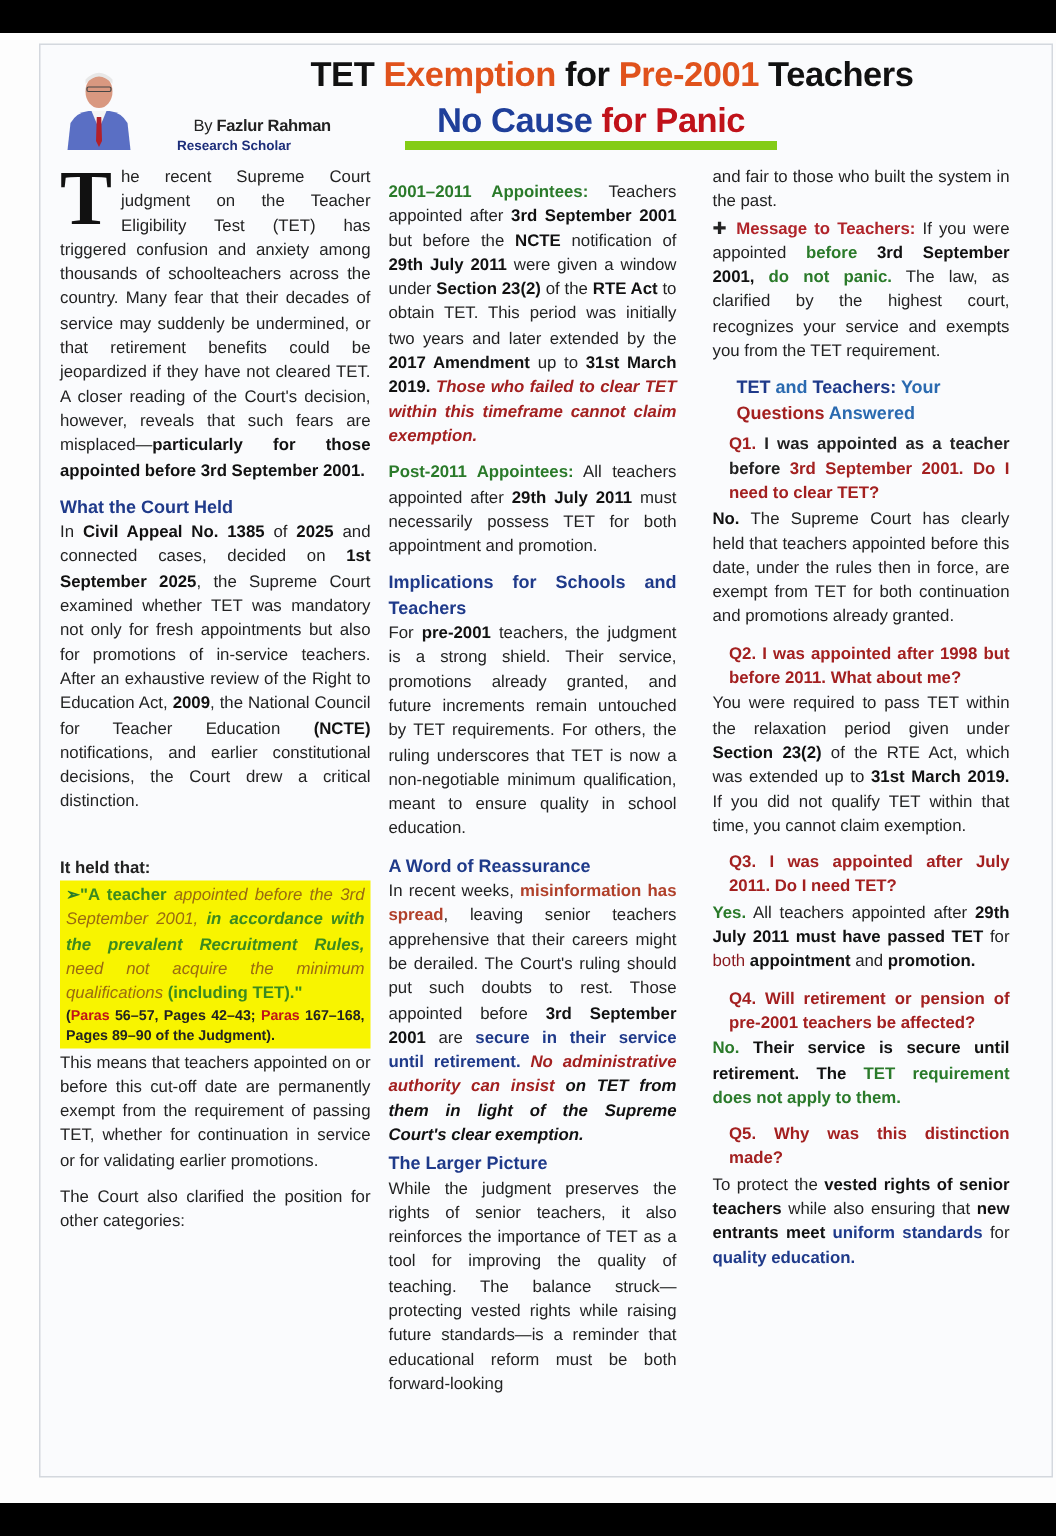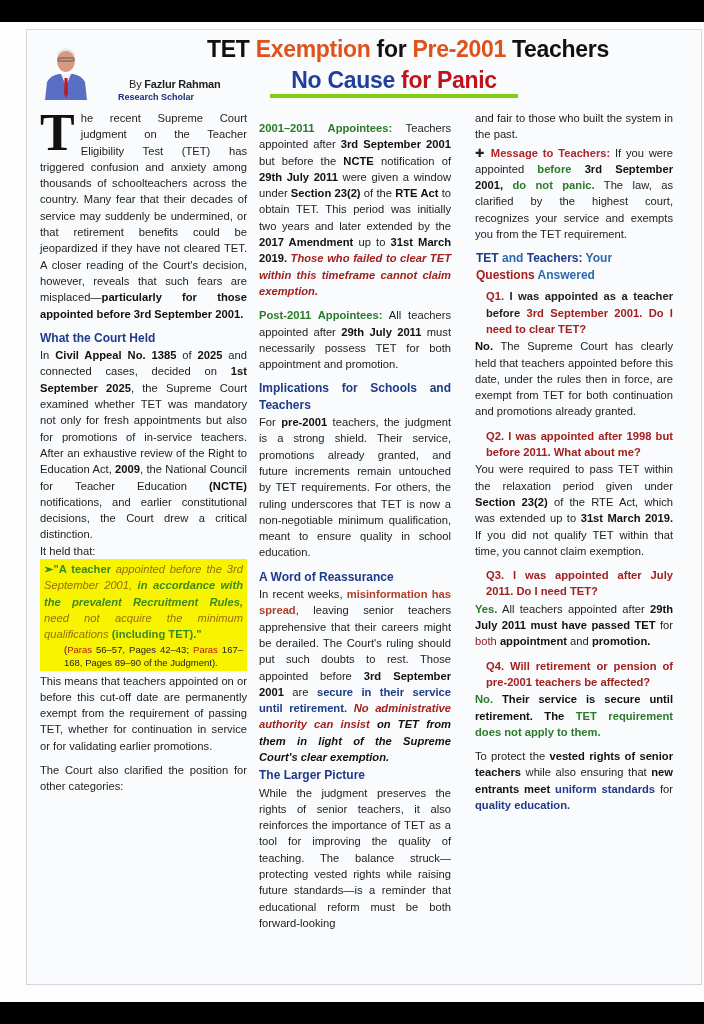--- a/index.html
+++ b/index.html
@@ -5,40 +5,40 @@
   html,body{margin:0;padding:0;}
   body{width:704px;height:1024px;background:#000;position:relative;overflow:hidden;font-family:"Liberation Sans",sans-serif;}
   .page{position:absolute;left:0;top:22px;width:704px;height:980px;background:#fdfdfd;}
   .frame{position:absolute;left:26px;top:7px;width:676px;height:956px;border:1px solid #d4d8de;background:#fafbfd;box-sizing:border-box;overflow:hidden;}
   .photo{position:absolute;left:16px;top:12px;width:46px;height:58px;}
   .byline{position:absolute;left:74px;top:48px;font-size:11px;color:#222;font-weight:bold;letter-spacing:-0.2px;}
   .byline .by{font-weight:normal;padding-left:28px;}
   .role{position:absolute;left:91px;top:62px;font-size:9px;color:#1d2e7a;font-weight:bold;}
   .title1{position:absolute;left:126px;top:6px;width:510px;text-align:center;font-size:23px;font-weight:bold;color:#111;letter-spacing:-0.3px;white-space:nowrap;}
   .title1 .o{color:#e0521c;}
-  .title2{position:absolute;left:243px;top:36px;width:248px;text-align:center;font-size:23px;font-weight:bold;white-space:nowrap;letter-spacing:-0.3px;border-bottom:4px solid #84cc16;padding-bottom:0;line-height:28px;}
+  .title2{position:absolute;left:243px;top:36px;width:248px;text-align:center;font-size:23px;font-weight:bold;white-space:nowrap;letter-spacing:-0.3px;border-bottom:6px solid #84cc16;padding-bottom:0;line-height:28px;}
   .title2 .b{color:#1f3f9a;}
   .title2 .r{color:#c0121a;}
   .col{position:absolute;font-size:11.2px;line-height:16.3px;color:#222;text-align:justify;}
   .c1{left:13px;top:80px;width:207px;}
   .c2{left:232px;top:80px;width:192px;margin-top:10px;}
   .c3{left:448px;top:80px;width:198px;}
   .col p{margin:0 0 8px 0;}
   .col b{color:#111;}
   .h-blue{color:#1f3a8a;font-weight:bold;font-size:12px;margin:4px 0 1px 0;}
   .h-red{color:#8b1a1f;font-weight:bold;font-size:12px;margin:6px 0 1px 0;}
   .green{color:#2a7a2a;font-weight:bold;}
   .redit{color:#a32020;font-weight:bold;font-style:italic;}
   .red{color:#b0242a;}
   .blue{color:#1f3a8a;font-weight:bold;}
   .dropcap{float:left;font-size:52px;line-height:42px;font-weight:bold;margin:2px 6px 0 0;color:#111;font-family:"Liberation Serif",serif;}
   .quote{background:#f8f400;padding:2px 4px 2px 4px;margin:0 0 2px 0;}
   .quote .q{color:#3b8a1f;font-style:italic;font-weight:bold;}
   .quote .qo{color:#9a6b10;font-style:italic;}
-  .quote .ref{font-size:9.5px;line-height:13px;color:#222;font-weight:normal;margin-left:20px;}
+  .quote .ref{font-size:9.5px;line-height:13px;color:#222;font-weight:bold;}
   .quote .ref .rr{color:#c0121a;}
   .arrow{color:#2a7a2a;font-weight:bold;}
   .qq{color:#a32020;font-weight:bold;margin:8px 0 1px 11px;}
   .qq b{color:#222;}
 </style>
 </head>
 <body>
 
 <div class="page">
  <div class="frame">
@@ -57,21 +57,21 @@
   <div class="title2"><span class="b">No Cause</span><span class="r"> for Panic</span></div>
 
   <div class="byline"><span class="by">By </span><span>Fazlur Rahman</span></div>
   <div class="role">Research Scholar</div>
 
   <div class="col c1">
     <p><span class="dropcap">T</span><span>he recent Supreme Court judgment on the Teacher Eligibility Test (TET) has triggered confusion and anxiety among thousands of schoolteachers across the country. Many fear that their decades of service may suddenly be undermined, or that retirement benefits could be jeopardized if they have not cleared TET. A closer reading of the Court's decision, however, reveals that such fears are misplaced—</span><b>particularly for those appointed before 3rd September 2001.</b></p>
 
     <div class="h-blue">What the Court Held</div>
     <p style="margin-bottom:0"><span>In </span><b>Civil Appeal No. 1385</b><span> of </span><b>2025</b><span> and connected cases, decided on </span><b>1st September 2025</b><span>, the Supreme Court examined whether TET was mandatory not only for fresh appointments but also for promotions of in-service teachers. After an exhaustive review of the Right to Education Act, </span><b>2009</b><span>, the National Council for Teacher Education </span><b>(NCTE)</b><span> notifications, and earlier constitutional decisions, the Court drew a critical distinction.</span></p>
-    <div style="font-weight:normal;">It held that:</div>
+    <div style="font-weight:bold;margin-top:28px;">It held that:</div>
 
     <div class="quote">
       <span class="arrow">➢</span><span class="q" style="font-style:normal">"A teacher</span><span class="qo"> appointed before the 3rd September 2001,</span><span class="q"> in accordance with the prevalent Recruitment Rules,</span><span class="qo"> need not acquire the minimum qualifications</span><span class="q" style="font-style:normal"> (including TET)."</span>
       <div class="ref"><span>(</span><span class="rr">Paras</span><span> 56–57, Pages 42–43; </span><span class="rr">Paras</span><span> 167–168, Pages 89–90 of the Judgment).</span></div>
     </div>
 
     <p>This means that teachers appointed on or before this cut-off date are permanently exempt from the requirement of passing TET, whether for continuation in service or for validating earlier promotions.</p>
     <p>The Court also clarified the position for other categories:</p>
   </div>
 
@@ -87,31 +87,32 @@
     <p style="margin-bottom:2px"><span>In recent weeks, </span><span class="red" style="font-weight:bold;color:#b0402a">misinformation has spread</span><span>, leaving senior teachers apprehensive that their careers might be derailed. The Court's ruling should put such doubts to rest. Those appointed before </span><b>3rd September 2001</b><span> are </span><span class="blue">secure in their service until retirement.</span><span class="redit"> No administrative authority can insist</span><b style="font-style:italic"> on TET from them in light of the Supreme Court's clear exemption.</b></p>
 
     <div class="h-blue" style="margin-top:0">The Larger Picture</div>
     <p>While the judgment preserves the rights of senior teachers, it also reinforces the importance of TET as a tool for improving the quality of teaching. The balance struck—protecting vested rights while raising future standards—is a reminder that educational reform must be both forward-looking</p>
   </div>
 
   <div class="col c3">
     <p style="margin-bottom:2px">and fair to those who built the system in the past.</p>
     <p><span>✚</span> <span style="color:#b0242a;font-weight:bold">Message to Teachers:</span><span> If you were appointed </span><span class="green">before</span><span> </span><b>3rd September 2001,</b><span class="green"> do not panic.</span><span> The law, as clarified by the highest court, recognizes your service and exempts you from the TET requirement.</span></p>
 
-    <div style="font-weight:bold;font-size:12px;line-height:17px;margin:4px 0 4px 1px;"><span style="color:#1f3a8a">TET</span><span style="color:#2a6ab0"> and </span><span style="color:#1f3a8a">Teachers: </span><span style="color:#2a6ab0">Your</span><br><span style="color:#a32020">Questions</span><span style="color:#2a6ab0"> Answered</span></div>
+    <div style="font-weight:bold;font-size:12px;line-height:17px;margin:4px 0 4px 16px;"><span style="color:#1f3a8a">TET</span><span style="color:#2a6ab0"> and </span><span style="color:#1f3a8a">Teachers: </span><span style="color:#2a6ab0">Your</span><br><span style="color:#a32020">Questions</span><span style="color:#2a6ab0"> Answered</span></div>
 
     <div class="qq" style="margin-top:0"><span>Q1. </span><b>I was appointed as a teacher before </b><span>3rd September 2001. Do I need to clear TET?</span></div>
     <p><b>No.</b><span> The Supreme Court has clearly held that teachers appointed before this date, under the rules then in force, are exempt from TET for both continuation and promotions already granted.</span></p>
 
     <div class="qq">Q2. I was appointed after 1998 but before 2011. What about me?</div>
     <p><span>You were required to pass TET within the relaxation period given under </span><b>Section 23(2)</b><span> of the RTE Act, which was extended up to </span><b>31st March 2019.</b><span> If you did not qualify TET within that time, you cannot claim exemption.</span></p>
 
     <div class="qq">Q3. I was appointed after July 2011. Do I need TET?</div>
     <p><span class="green">Yes.</span><span> All teachers appointed after </span><b>29th July 2011 must have passed TET</b><span> for </span><span style="color:#8b1a1f">both</span><b> appointment</b><span> and </span><b>promotion.</b></p>
 
     <div class="qq">Q4. Will retirement or pension of pre-2001 teachers be affected?</div>
     <p><span class="green">No.</span><b> Their service is secure until retirement. The </b><span class="green">TET requirement does not apply to them.</span></p>
 
+    <div class="qq">Q5. Why was this distinction made?</div>
     <p><span>To protect the </span><b>vested rights of senior teachers</b><span> while also ensuring that </span><b>new entrants meet</b><span> </span><span class="blue">uniform standards</span><span> for </span><span class="blue">quality education.</span></p>
   </div>
 
  </div>
 </div>
 
 </body></html>

